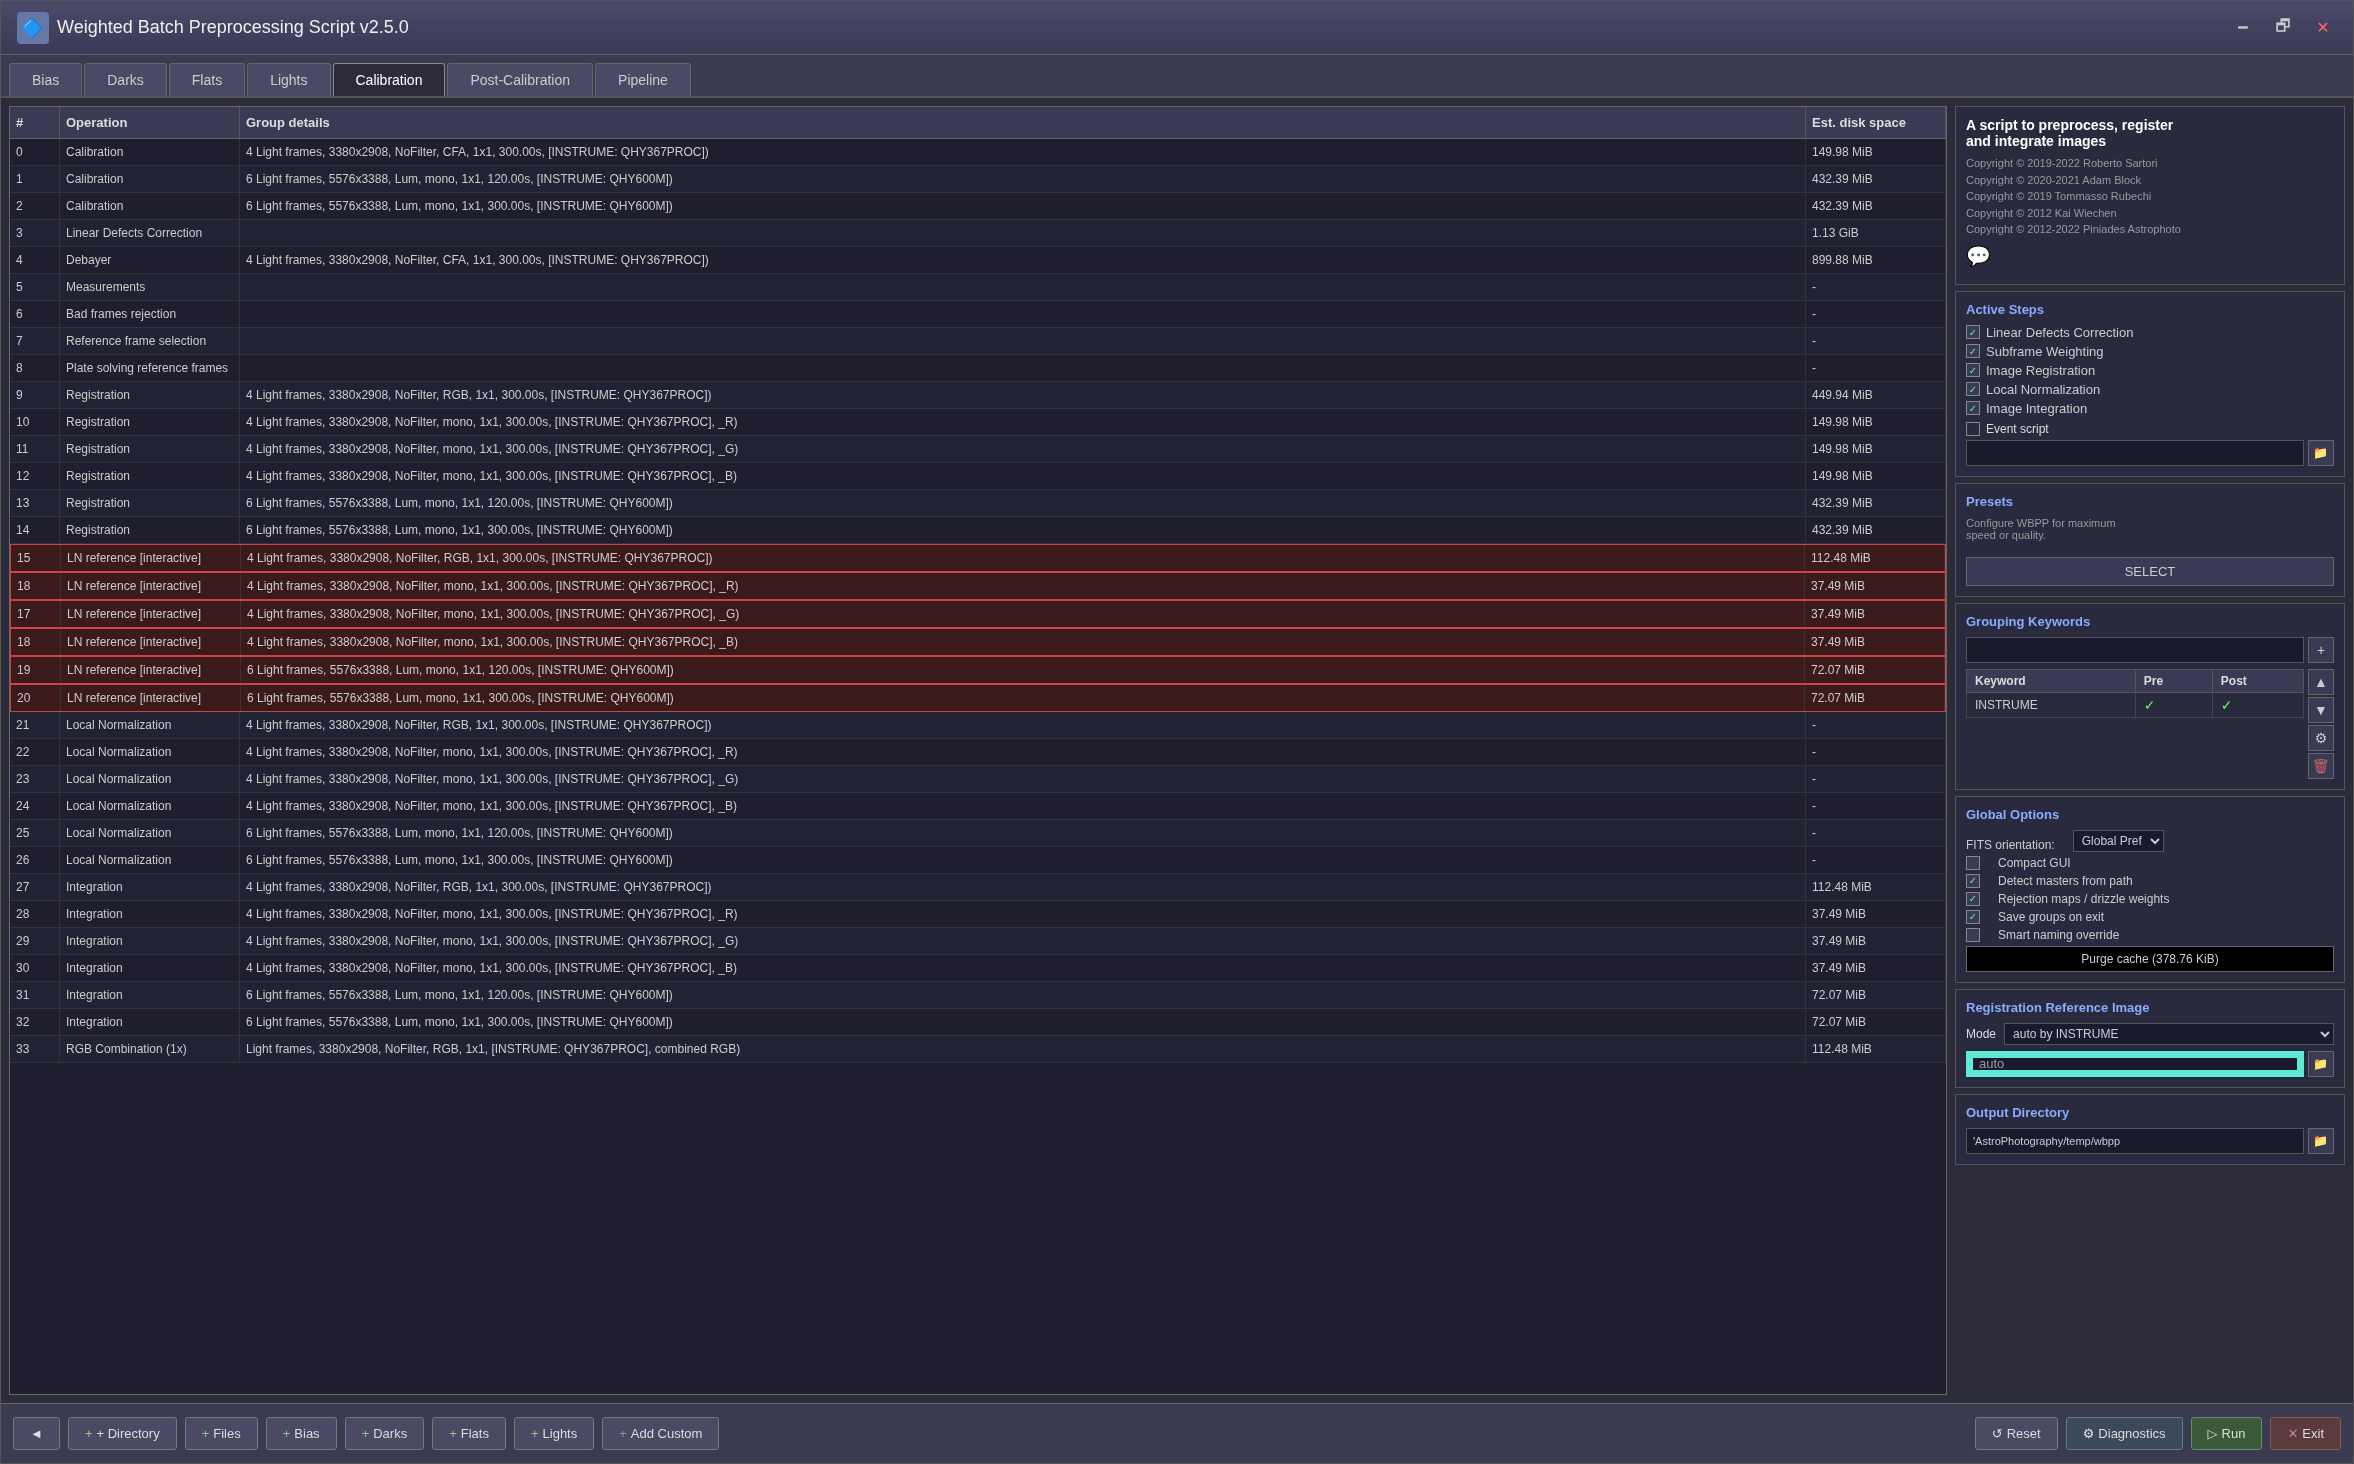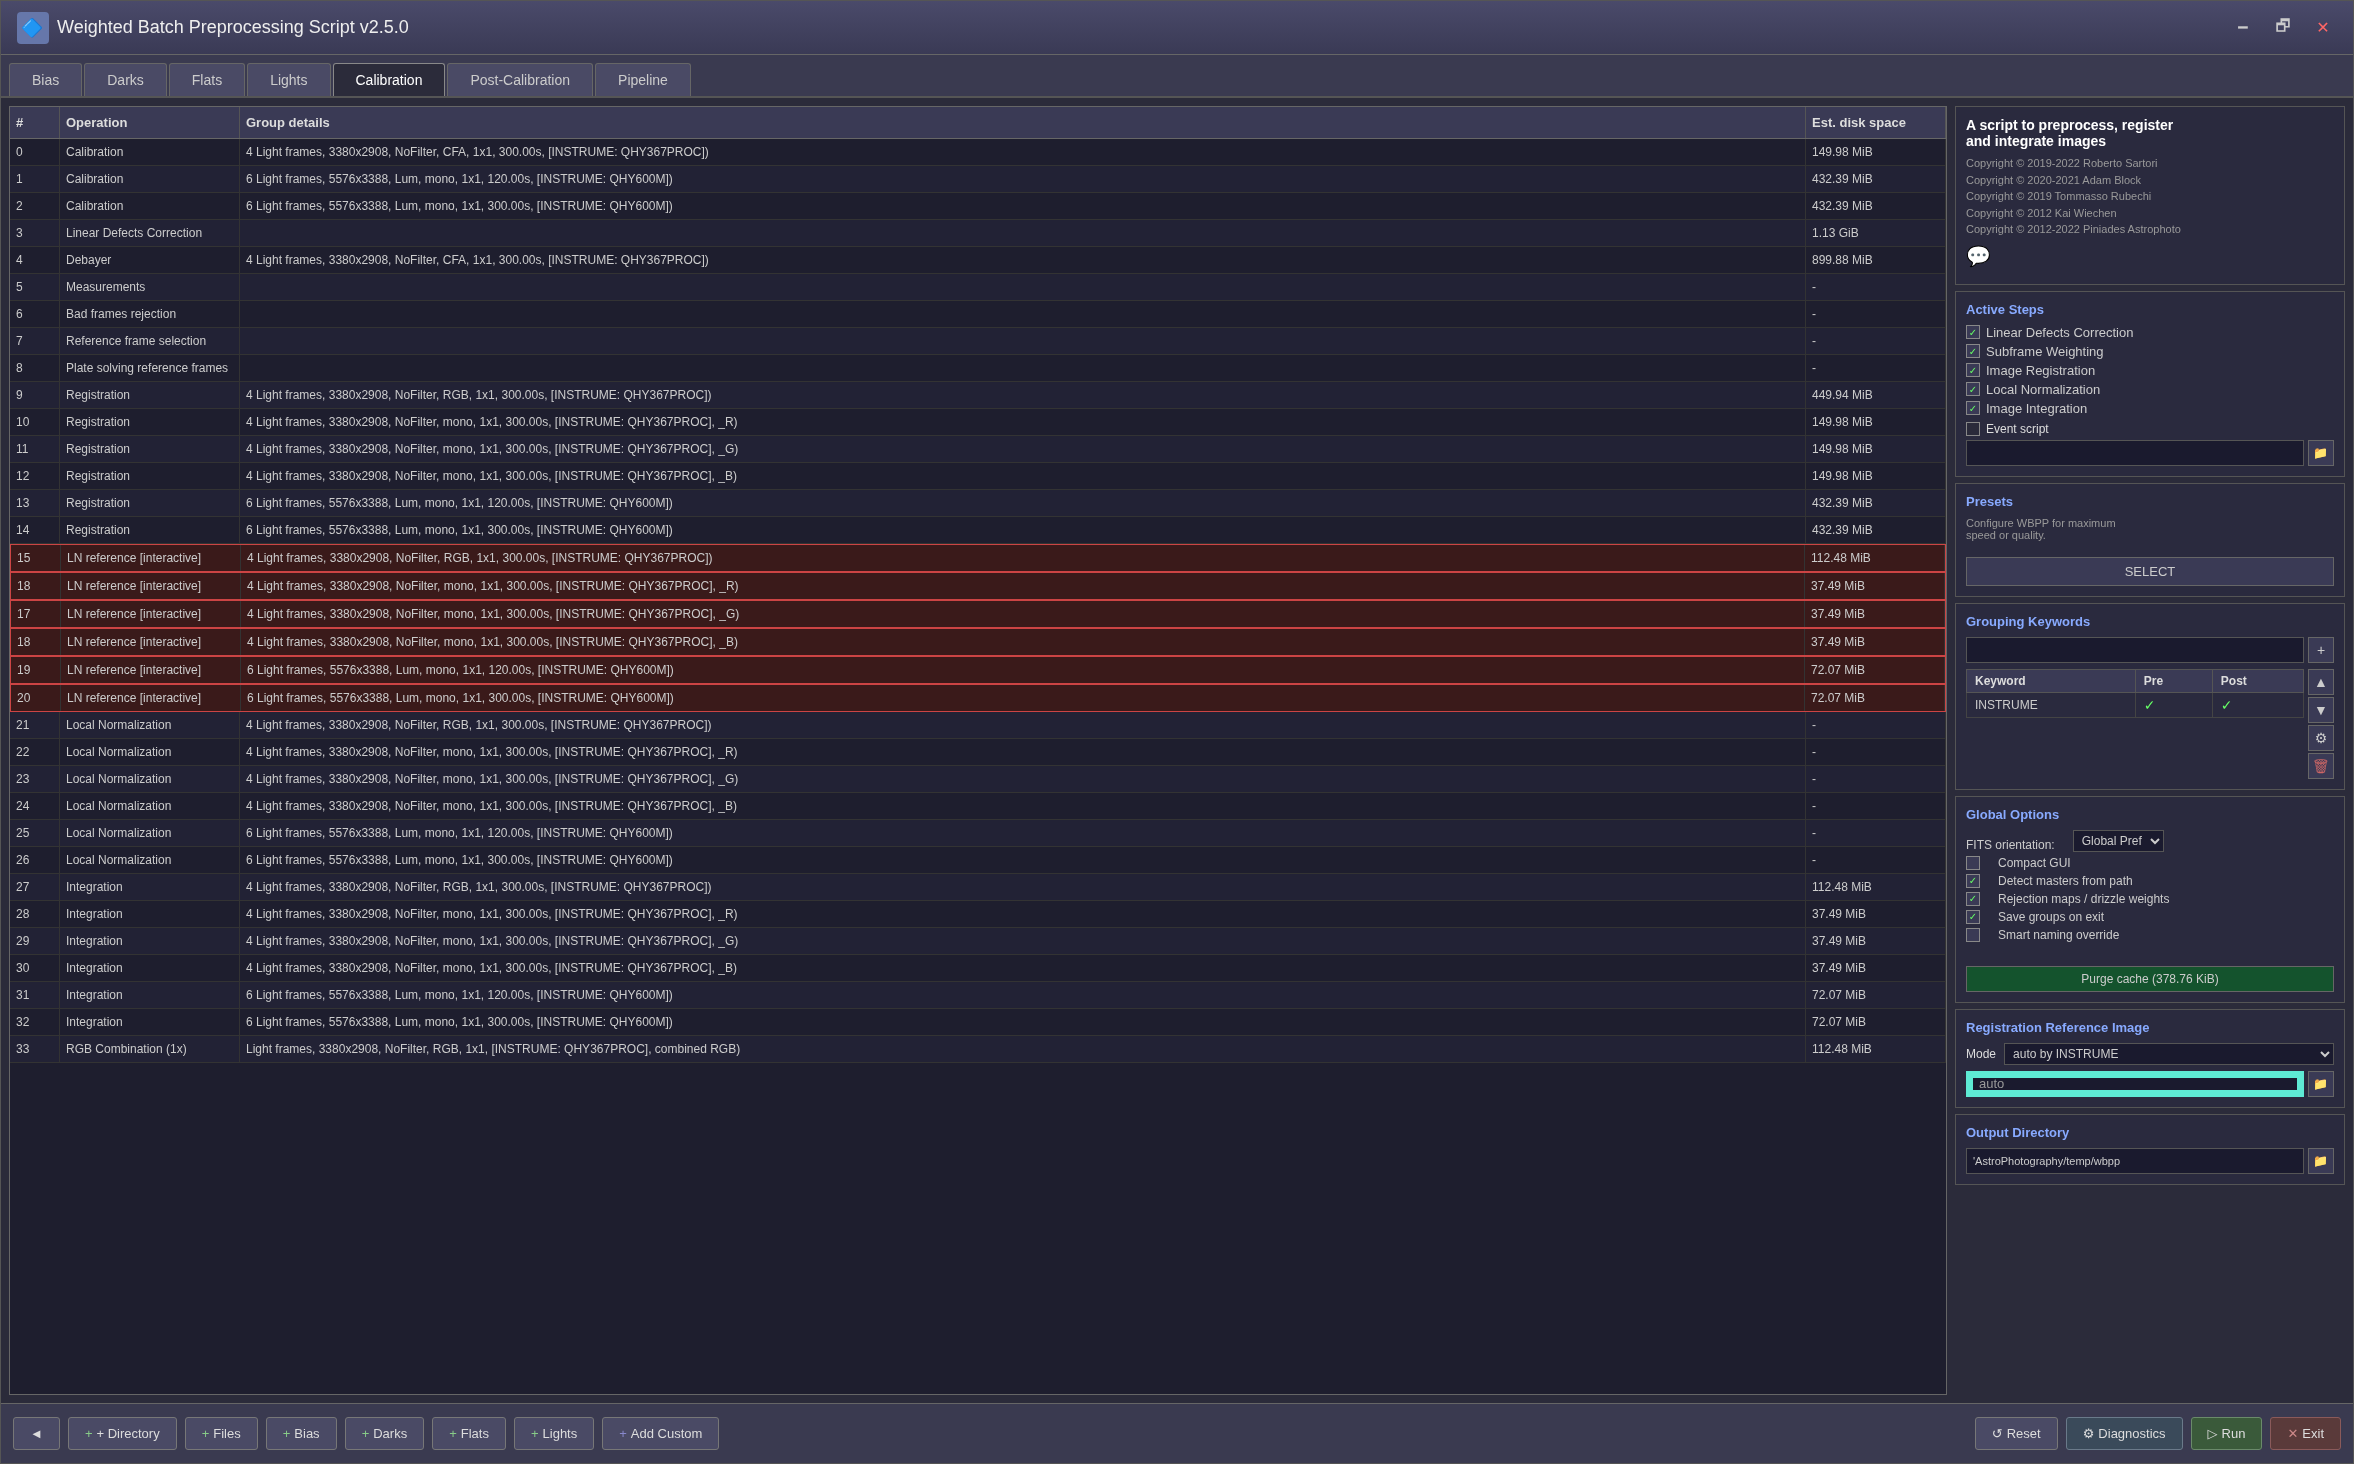--- a/index.html
+++ b/index.html
@@ -316,27 +316,27 @@
     .option-row select {
       background: #1a1a2e;
       border: 1px solid #555;
       color: #ccc;
       padding: 2px 4px;
       font-size: 12px;
     }
     .purge-btn {
       width: 100%;
       padding: 5px;
-      background: #14532d;
+      background: #000000;
       border: 1px solid #666;
       color: #ccc;
       cursor: pointer;
       font-size: 12px;
       text-align: center;
-      margin-top: 20px;
+      margin-top: 0;
     }
     .reg-ref-section .mode-row {
       display: flex;
       align-items: center;
       gap: 8px;
       margin-bottom: 6px;
     }
     .reg-ref-section .mode-row select {
       flex: 1;
       background: #1a1a2e;

